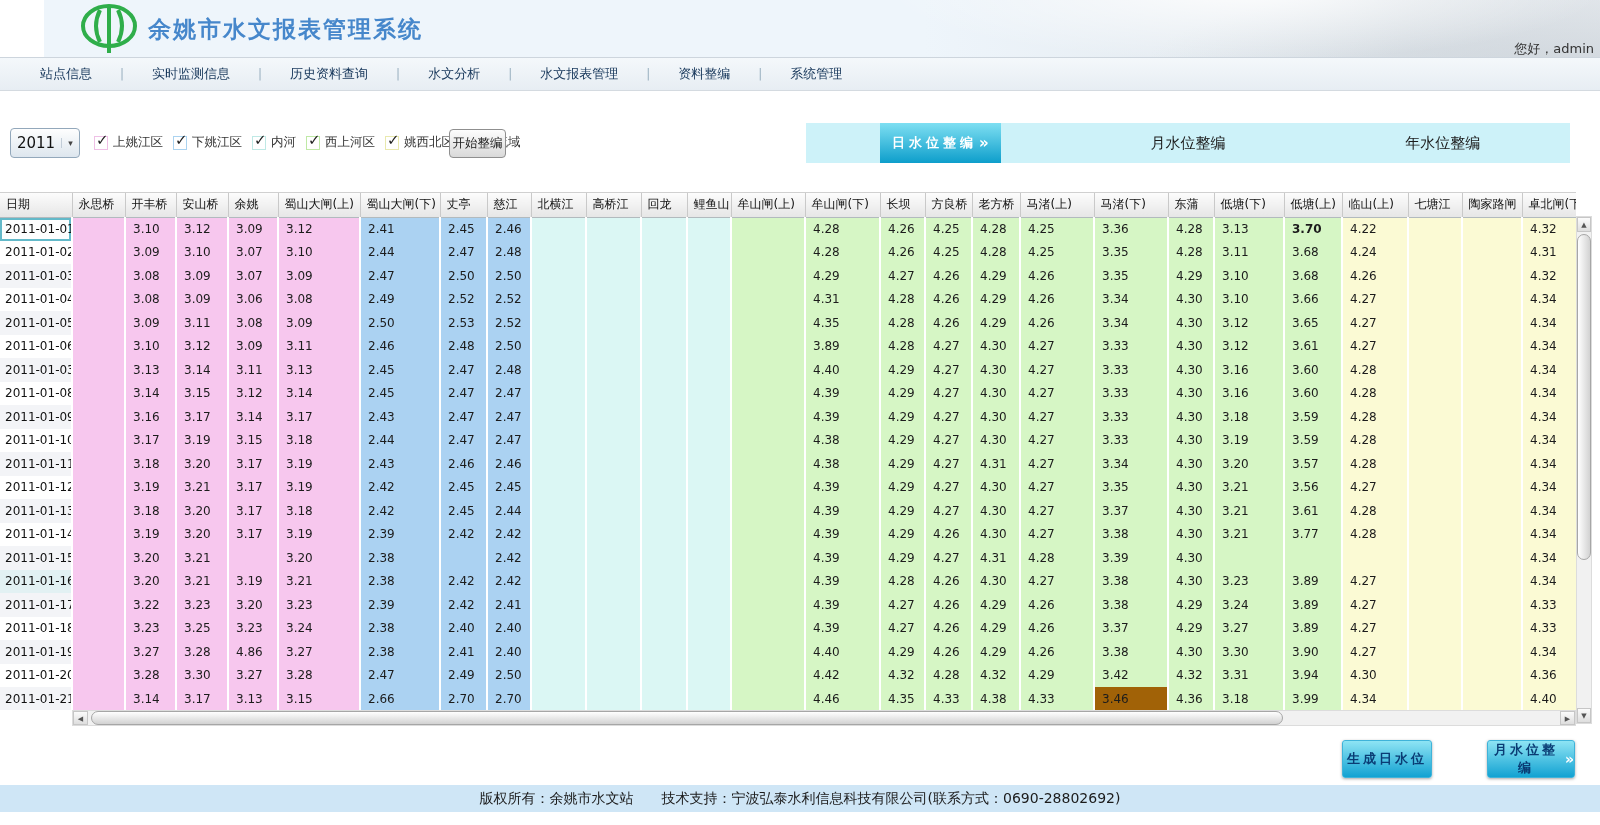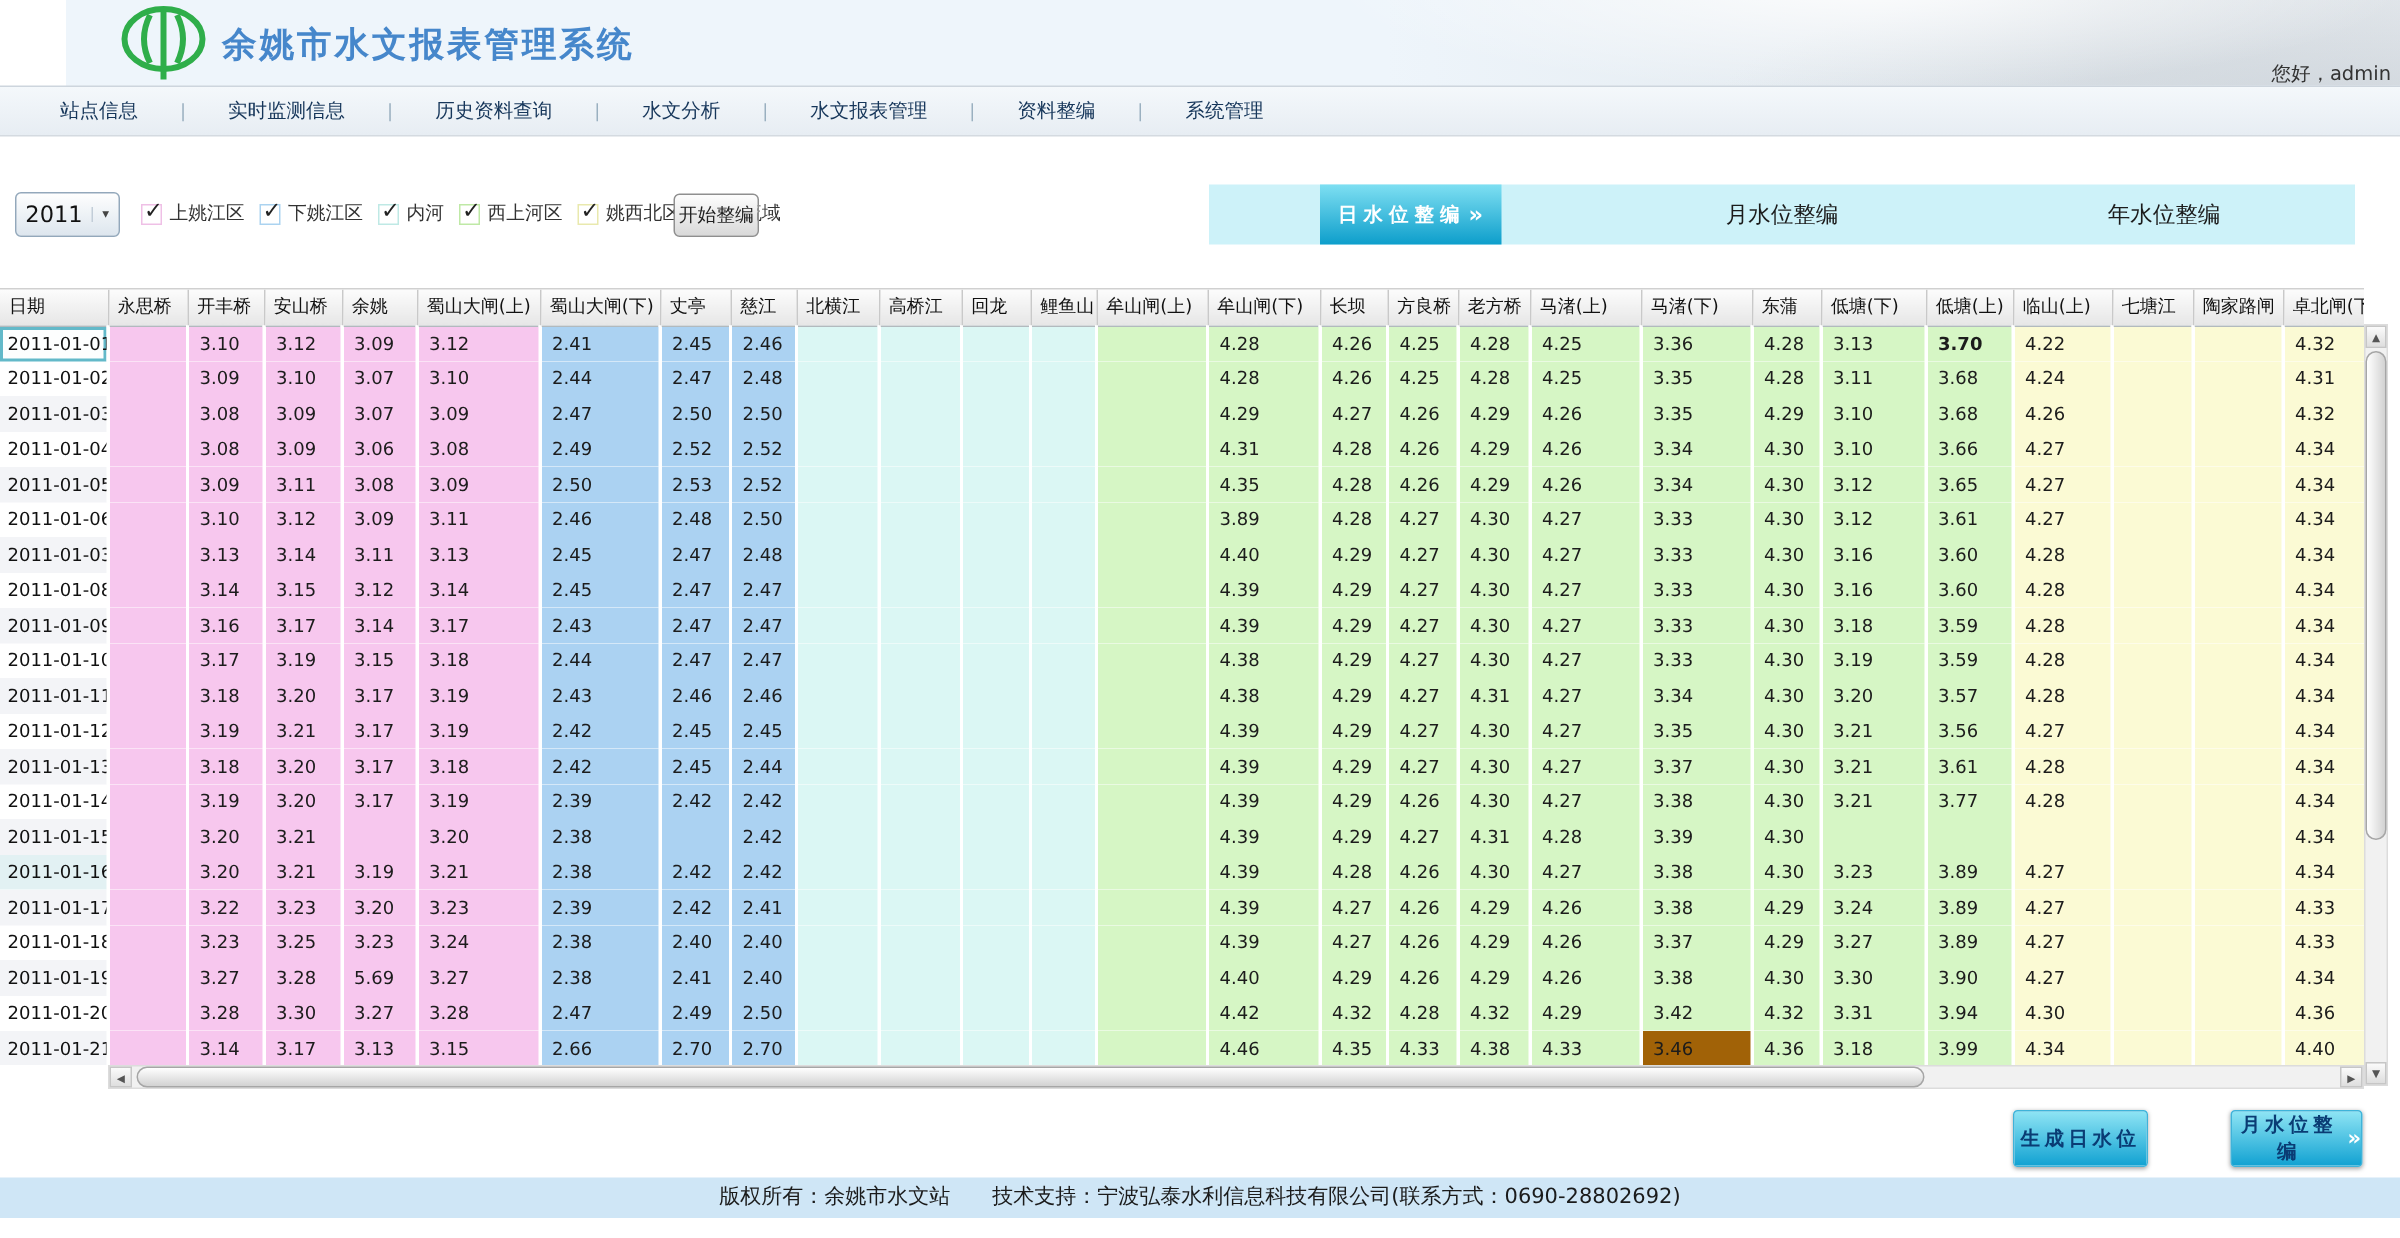--- a/index.html
+++ b/index.html
@@ -784,21 +784,21 @@
             <td style="background: rgb(251, 250, 212);">4.27</td>
             <td style="background: rgb(251, 250, 212);"></td>
             <td style="background: rgb(251, 250, 212);"></td>
             <td style="background: rgb(251, 250, 212);">4.33</td>
           </tr>
           <tr>
             <td class="date alt">2011-01-19</td>
             <td style="background: rgb(247, 199, 238);"></td>
             <td style="background: rgb(247, 199, 238);">3.27</td>
             <td style="background: rgb(247, 199, 238);">3.28</td>
-            <td style="background: rgb(247, 199, 238);">5.69</td>
+            <td style="background: rgb(247, 199, 238);">4.86</td>
             <td style="background: rgb(247, 199, 238);">3.27</td>
             <td style="background: rgb(171, 210, 242);">2.38</td>
             <td style="background: rgb(171, 210, 242);">2.41</td>
             <td style="background: rgb(171, 210, 242);">2.40</td>
             <td style="background: rgb(219, 247, 244);"></td>
             <td style="background: rgb(219, 247, 244);"></td>
             <td style="background: rgb(219, 247, 244);"></td>
             <td style="background: rgb(219, 247, 244);"></td>
             <td style="background: rgb(214, 246, 197);"></td>
             <td style="background: rgb(214, 246, 197);">4.40</td>

